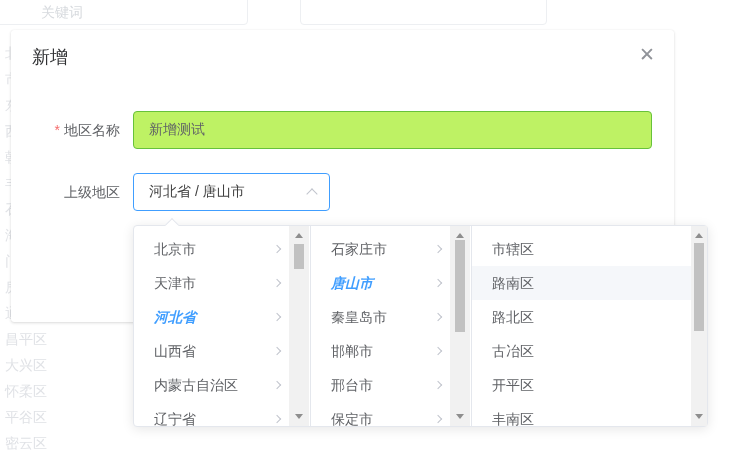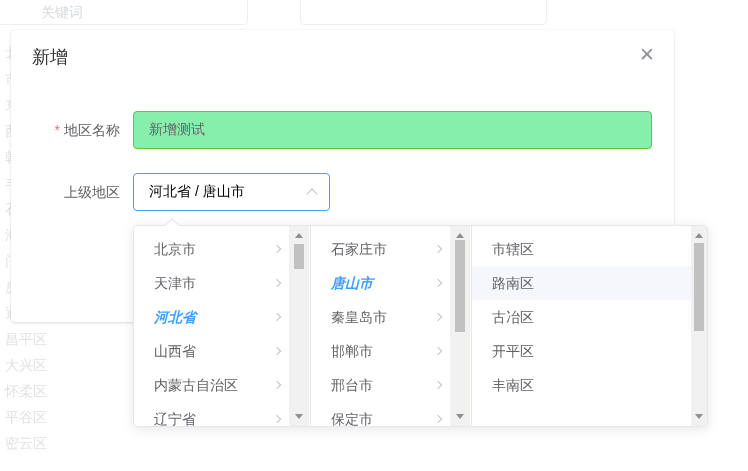--- a/index.html
+++ b/index.html
@@ -47,31 +47,31 @@
   }
   .form-label {
     position: absolute; left: 0; width: 109px; height: 38px; line-height: 38px;
     text-align: right; color: #606266; font-size: 14px; white-space: nowrap;
   }
   .form-label .required { color: #F56C6C; margin-right: 4px; }
   .row1-label { top: 81px; }
   .row2-label { top: 143px; }
   .text-input {
     position: absolute; left: 122px; top: 81px; width: 519px; height: 38px;
-    border: 1px solid #67C23A; border-radius: 4px; background: #86efac;
+    border: 1px solid #67C23A; border-radius: 4px; background: #bef264;
     padding: 0 15px; font-size: 14px; color: #606266; outline: none;
     font-family: "Liberation Sans", "DejaVu Sans", sans-serif;
   }
   .cascader-input-wrap {
     position: absolute; left: 122px; top: 143px; width: 197px; height: 38px;
   }
   .cascader-input {
     width: 100%; height: 100%;
     border: 1px solid #409EFF; border-radius: 4px; background: #fff;
-    padding: 0 30px 0 15px; font-size: 14px; color: #000000; outline: none;
+    padding: 0 30px 0 15px; font-size: 14px; color: #404040; outline: none;
     cursor: pointer;
     font-family: "Liberation Sans", "DejaVu Sans", sans-serif;
   }
   .chevron-up {
     position: absolute; right: 14px; top: 17px; width: 8px; height: 8px;
     border-left: 1.4px solid #C0C4CC; border-top: 1.4px solid #C0C4CC;
     transform: rotate(45deg); pointer-events: none;
   }
 
   
@@ -207,20 +207,21 @@
       <div class="sb-arrow up"></div>
       <div class="sb-thumb"></div>
       <div class="sb-arrow down"></div>
     </div>
   </div>
 
   <div class="menu menu-3">
     <ul id="panel-2">
         <li class=""><span>市辖区</span></li>
         <li class="hover"><span>路南区</span></li>
+        <li class=""><span>路北区</span></li>
         <li class=""><span>古冶区</span></li>
         <li class=""><span>开平区</span></li>
         <li class=""><span>丰南区</span></li>
       </ul>
     <div class="scrollbar sb-3">
       <div class="sb-arrow up"></div>
       <div class="sb-thumb"></div>
       <div class="sb-arrow down"></div>
     </div>
   </div>

